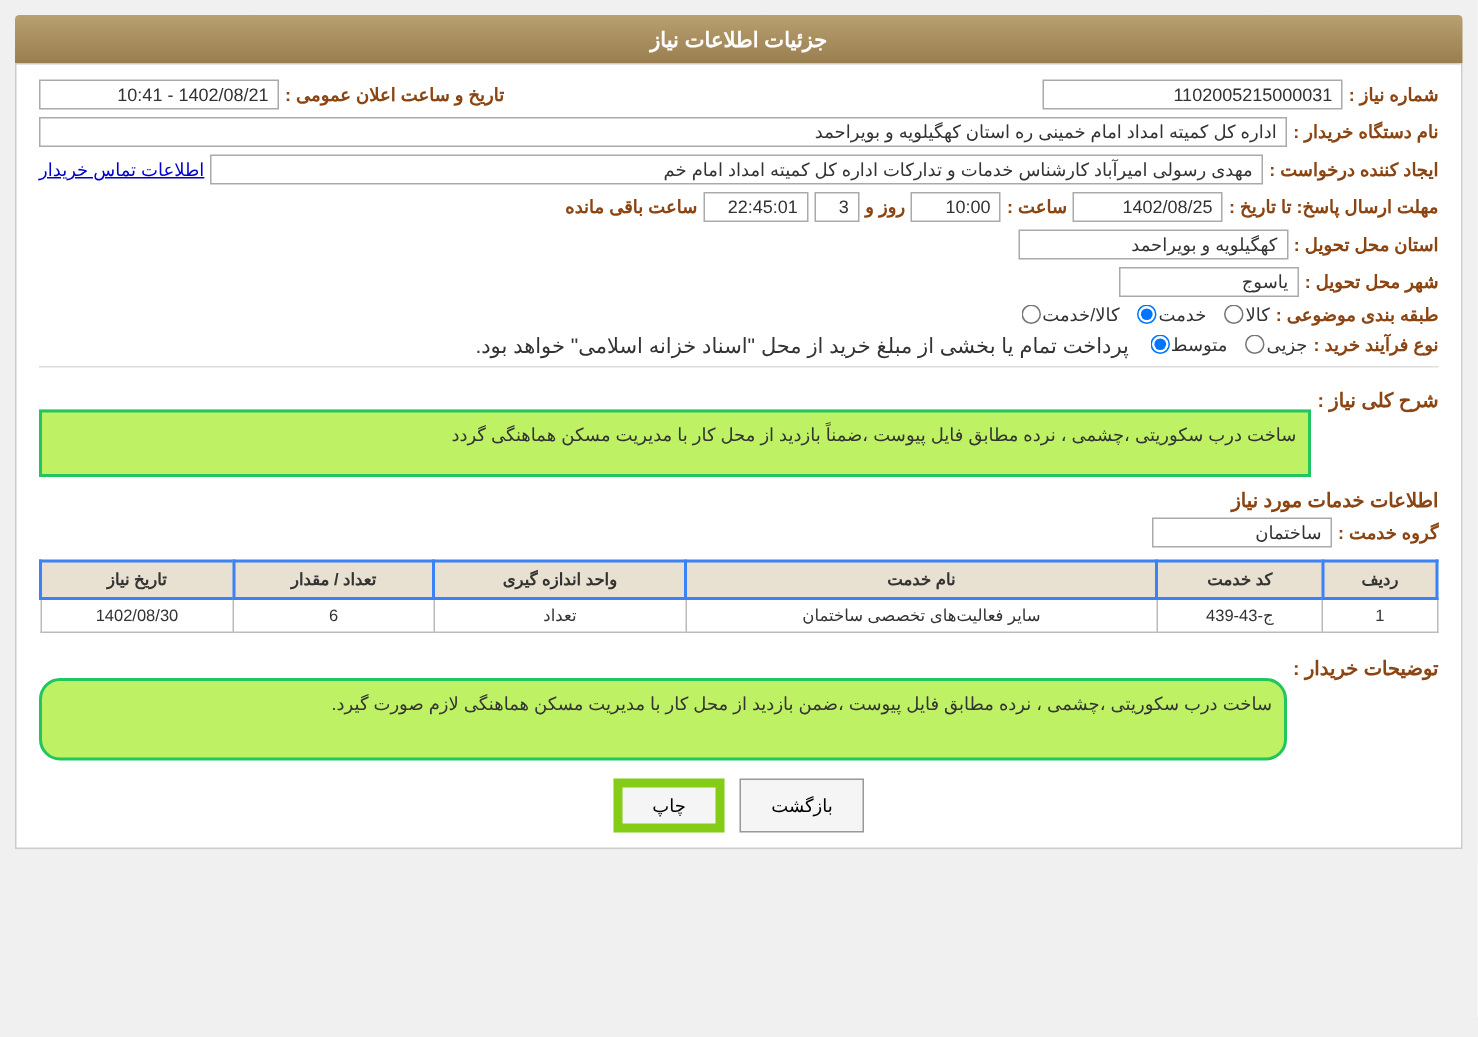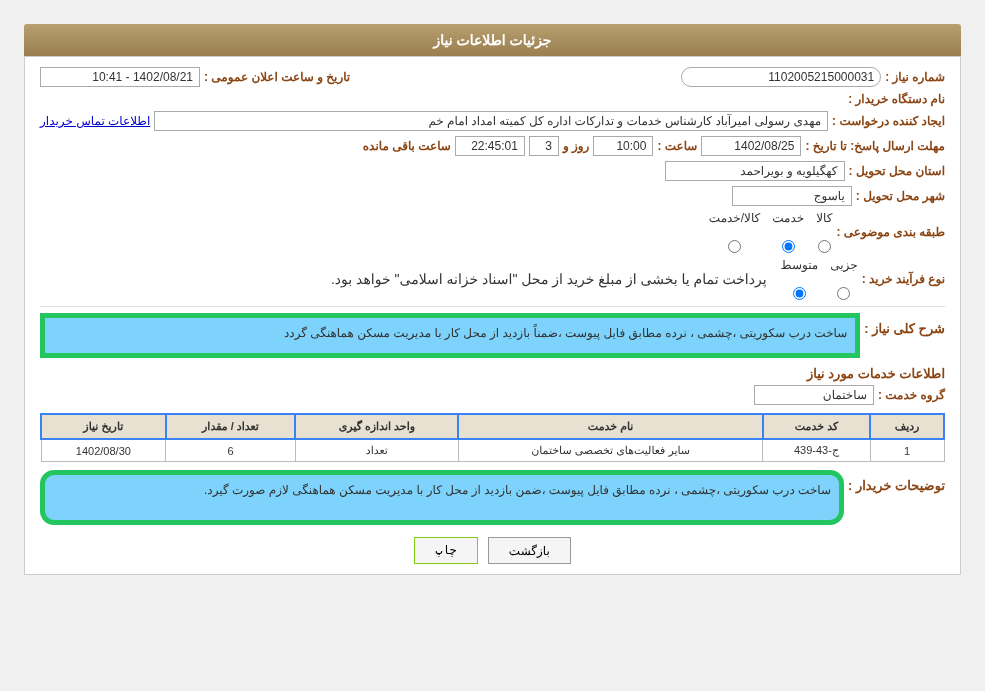--- a/index.html
+++ b/index.html
@@ -7,21 +7,21 @@
       font-family: Tahoma, Arial, sans-serif;
       background: #f0f0f0;
       direction: rtl;
       font-size: 12px;
       color: #333;
     }
     .page-wrapper {
       max-width: 985px;
       margin: 0 auto;
       background: #f0f0f0;
-      padding: 24px;
+      padding: 10px;
     }
     .header-bar {
       background: linear-gradient(to bottom, #b8a070, #9a7e50);
       color: white;
       text-align: center;
       padding: 8px 15px;
       font-size: 14px;
       font-weight: bold;
       border-radius: 3px 3px 0 0;
     }
@@ -42,23 +42,22 @@
       margin: 8px 0 4px 0;
     }
     .radio-group {
       display: flex;
       align-items: center;
       gap: 12px;
       flex-direction: row-reverse;
     }
     .radio-item {
       display: flex;
-      align-items: center;
-      gap: 15px;
-      flex-direction: column;
+      align-items: flex-start;
+      gap: 1px;
     }
     .services-table {
       width: 100%;
       border-collapse: collapse;
       margin: 8px 0;
       font-size: 11px;
     }
     .services-table th {
       background: #e8e0d0;
       border: 2px solid #3b82f6;
@@ -69,40 +68,41 @@
     .services-table td {
       border: 1px solid #bbb;
       padding: 4px 8px;
       text-align: center;
       margin-top: 14px;
     }
     .services-table tr:nth-child(even) td {
       background: #f9f9f9;
     }
     .description-box {
-      border: 5px solid #22c55e;
-      background: #7dd3fc;
+      border: 2px solid #22c55e;
+      background: #bef264;
       padding: 6px 8px;
       min-height: 55px;
       width: 100%;
       line-height: 1.6;
       direction: rtl;
+      margin-top: 22px;
     }
     .bottom-buttons {
       display: flex;
       justify-content: center;
       gap: 10px;
       margin-top: 12px;
     }
     .btn-print {
       background: #f5f5f5;
-      border: 1px solid #84cc16;
+      border: 6px solid #84cc16;
       padding: 5px 20px;
       cursor: pointer;
-      font-family: Liberation Mono, monospace;
+      font-family: Liberation Sans, sans-serif;
       font-size: 12px;
     }
     .btn-back {
       background: #f5f5f5;
       border: 1px solid #999;
       padding: 5px 20px;
       cursor: pointer;
       font-family: Tahoma, Arial, sans-serif;
       font-size: 12px;
     }
@@ -131,28 +131,29 @@
 <body>
 
 <div class="page-wrapper">
   <div class="header-bar">
     <span>جزئیات اطلاعات نیاز</span>
   </div>
   <div class="main-card">
 
     <div class="row-line">
       <span class="inline-label">شماره نیاز :</span>
-      <span class="bordered-input" style="min-width:200px;border-radius:10px;">1102005215000031</span>
+      <span class="bordered-input" style="min-width:200px;">1102005215000031</span>
       <span style="flex:1;"></span>
       <span class="inline-label">تاریخ و ساعت اعلان عمومی :</span>
       <span class="bordered-input" style="min-width:160px;text-align:right;">1402/08/21 - 10:41</span>
     </div>
 
     <div class="row-line">
       <span class="inline-label">نام دستگاه خریدار :</span>
+      <span class="bordered-input" style="flex:1;">اداره کل کمیته امداد امام خمینی  ره  استان کهگیلویه و بویراحمد</span>
     </div>
 
     <div class="row-line">
       <span class="inline-label">ایجاد کننده درخواست :</span>
       <span class="bordered-input" style="flex:1;">مهدی رسولی امیرآباد کارشناس خدمات و تدارکات اداره کل کمیته امداد امام خم</span>
       <span class="blue-link">اطلاعات تماس خریدار</span>
     </div>
 
     <div class="row-line">
       <span class="inline-label">مهلت ارسال پاسخ: تا تاریخ :</span>

